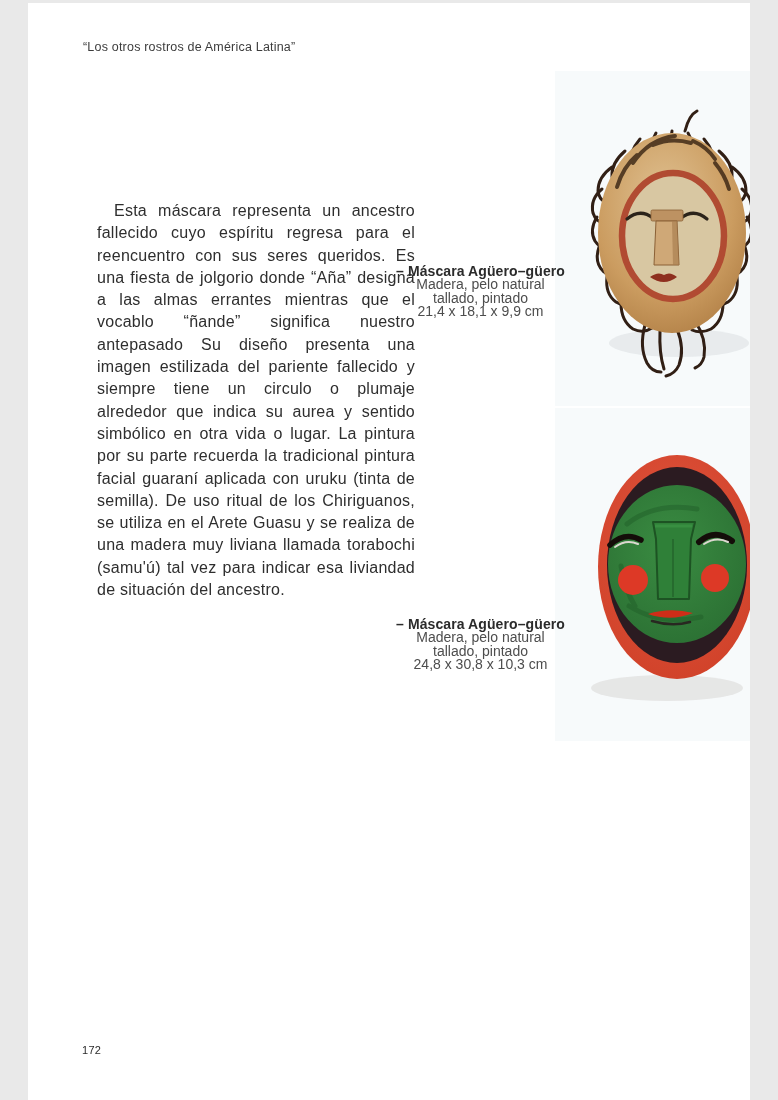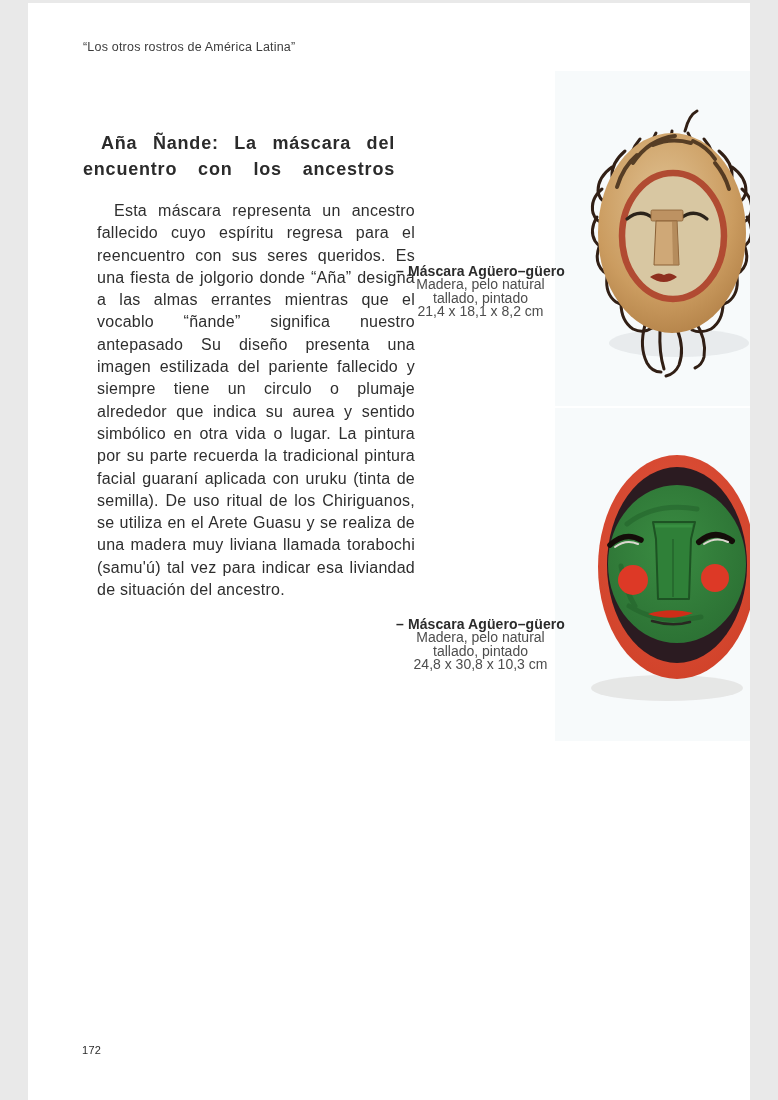--- a/index.html
+++ b/index.html
@@ -49,21 +49,20 @@
     font-size:11px;color:#2b2b2b;letter-spacing:.3px;
   }
 </style>
 </head>
 <body>
 
 <div class="page">
 
   <div class="header-quote">“Los otros rostros de América Latina”</div>
 
-  <h1 class="title">Aña Ñande: La máscara del encuentro con los ancestros</h1>
 
   <p class="body-text">Esta máscara representa un ancestro fallecido cuyo espíritu regresa para el reencuentro con sus seres queridos. Es una fiesta de jolgorio donde “Aña” designa a las almas errantes mientras que el vocablo “ñande” significa nuestro antepasado Su diseño presenta una imagen estilizada del pariente fallecido y siempre tiene un circulo o plumaje alrededor que indica su aurea y sentido simbólico en otra vida o lugar. La pintura por su parte recuerda la tradicional pintura facial guaraní aplicada con uruku (tinta de semilla). De uso ritual de los Chiriguanos, se utiliza en el Arete Guasu y se realiza de una madera muy liviana llamada torabochi (samu'ú) tal vez para indicar esa liviandad de situación del ancestro.</p>
 
   <figure class="photo photo-1" style="margin:0;">
     <svg width="222" height="335" viewBox="0 0 222 335">
       <defs>
         <radialGradient id="g1" cx="45%" cy="35%" r="75%">
           <stop offset="0%" stop-color="#e0c293"></stop>
           <stop offset="62%" stop-color="#cb9c60"></stop>
           <stop offset="100%" stop-color="#ad7b42"></stop>
@@ -115,21 +114,21 @@
         <path d="M 117 150 L 122 150 L 124 194 L 118 194 Z" fill="#a87c4e" opacity="0.65"></path>
       </g>
       <path d="M 95 206 q 8 -6 14 -2 q 6 -4 13 2 q -13 10 -27 0 z" fill="#8e2f1f"></path>
     </svg>
   </figure>
 
   <div class="caption caption-1">
     <div class="cap-title">– Máscara Agüero–güero</div>
     <div class="cap-line">Madera, pelo natural</div>
     <div class="cap-line">tallado, pintado</div>
-    <div class="cap-line">21,4 x 18,1 x 8,2 cm</div>
+    <div class="cap-line">21,4 x 18,1 x 9,9 cm</div>
   </div>
 
   <figure class="photo photo-2" style="margin:0;">
     <svg width="222" height="333" viewBox="0 0 222 333">
       <defs>
         <radialGradient id="g2" cx="48%" cy="40%" r="75%">
           <stop offset="0%" stop-color="#e25640"></stop>
           <stop offset="100%" stop-color="#cd3e25"></stop>
         </radialGradient>
         <radialGradient id="g3" cx="45%" cy="40%" r="80%">

